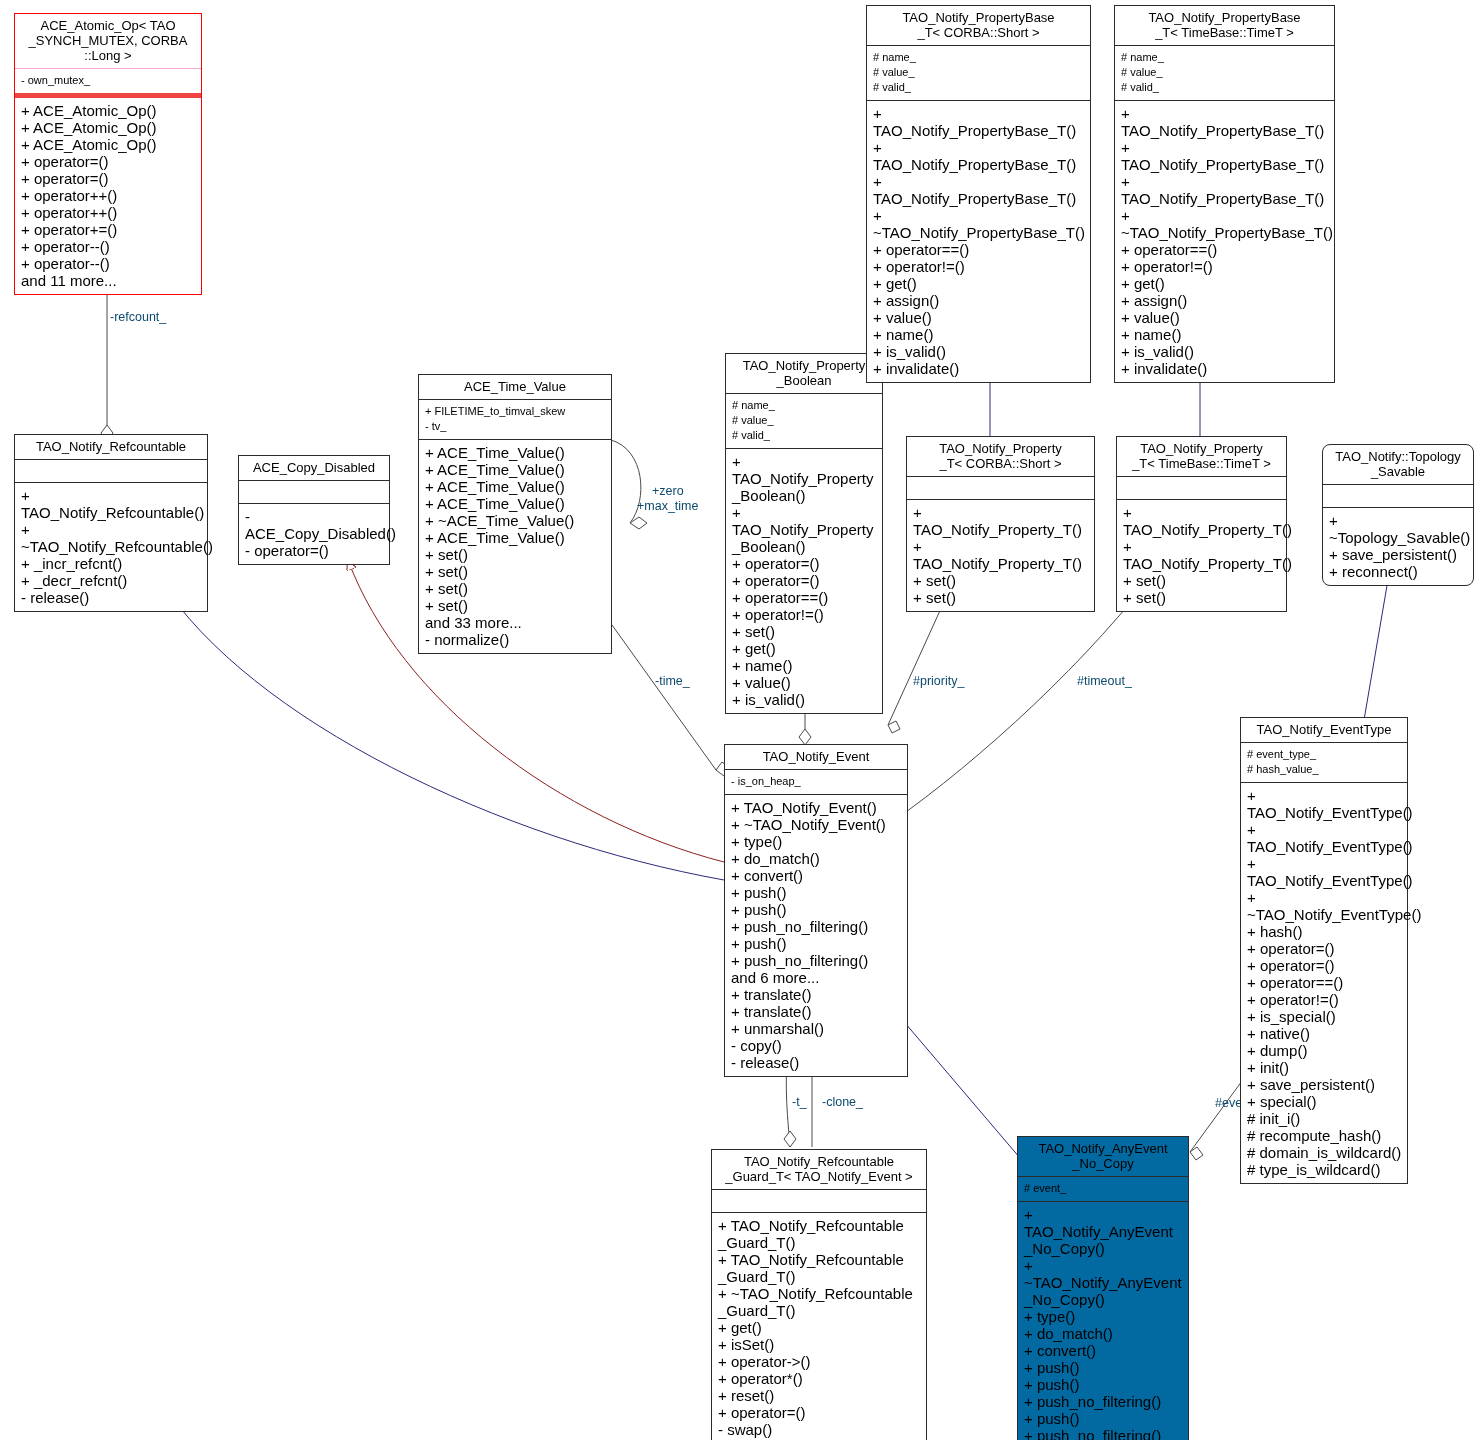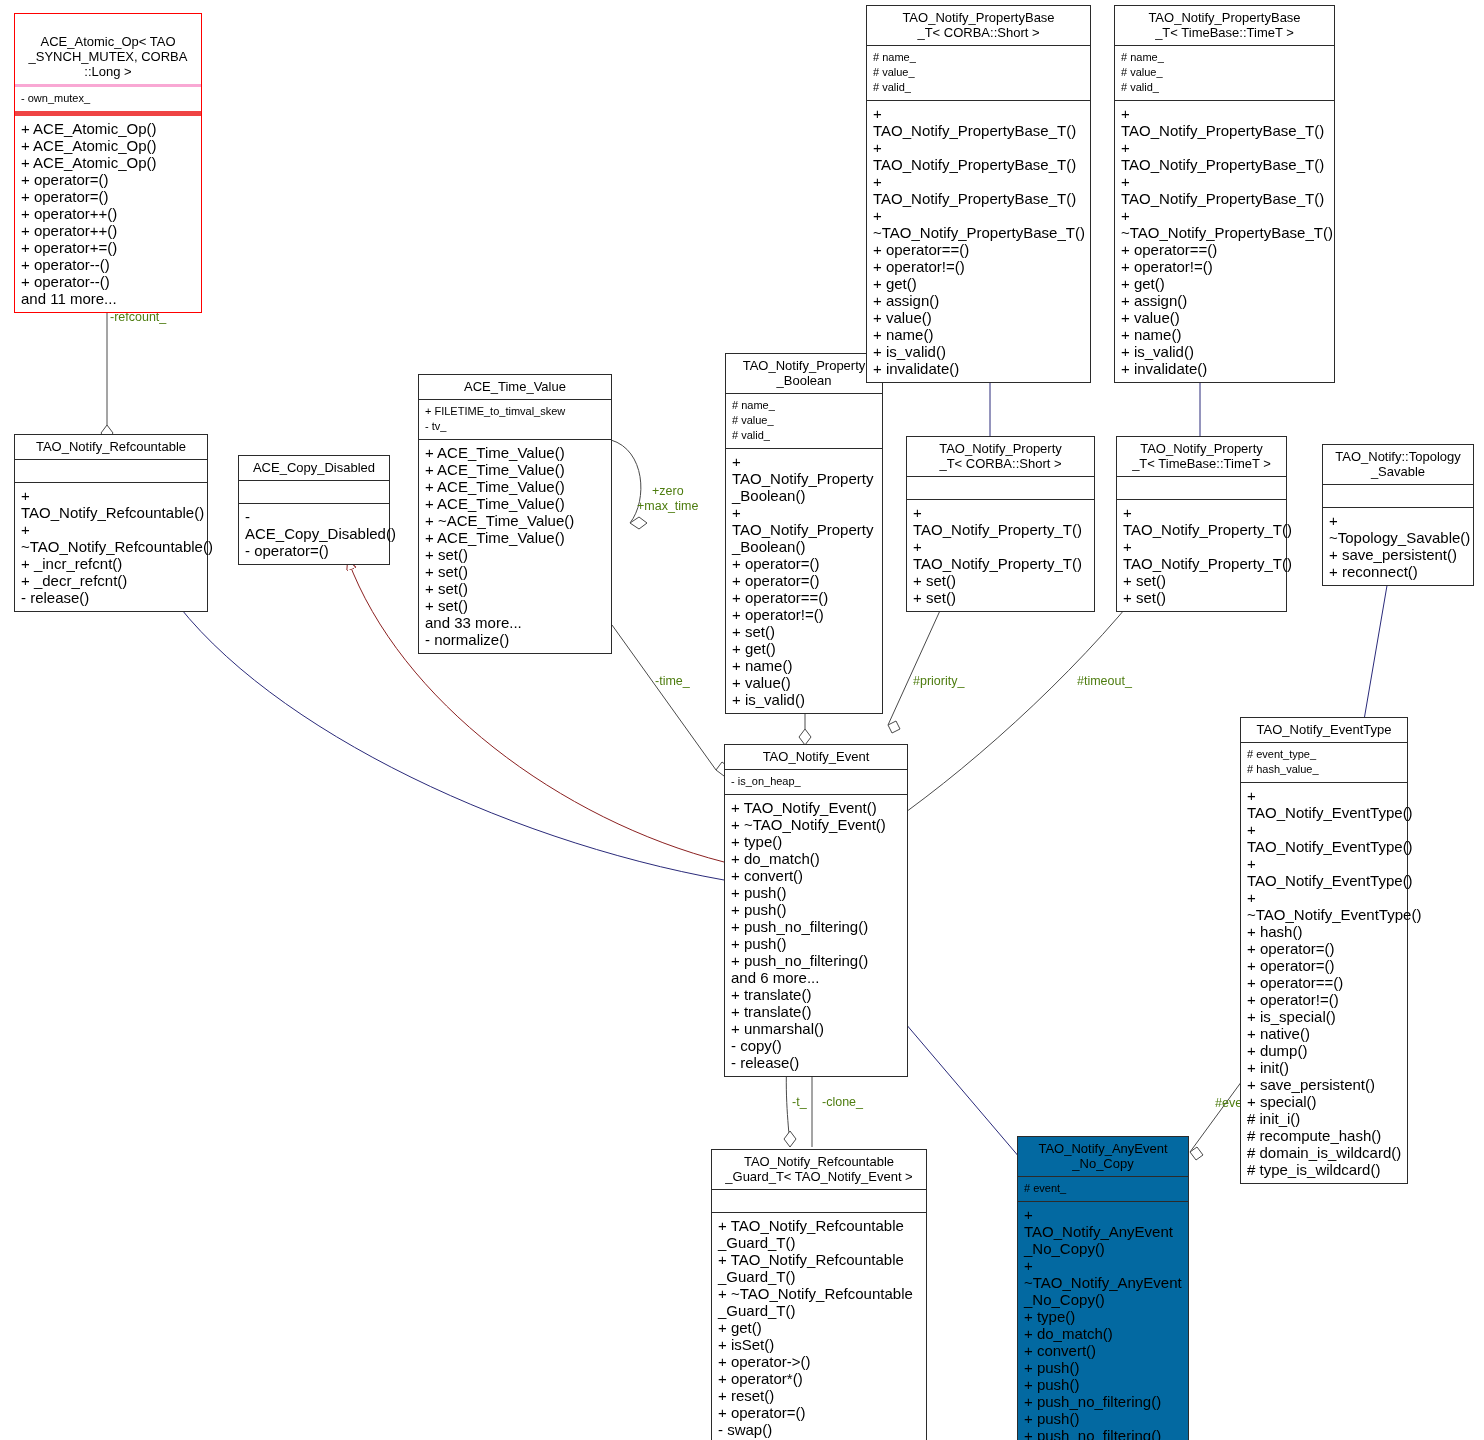--- a/index.html
+++ b/index.html
@@ -7,30 +7,30 @@
   #canvas{position:relative;width:1484px;height:1440px;background:#fff;overflow:hidden;}
   svg.edges{position:absolute;left:0;top:0;width:1484px;height:1440px;pointer-events:none;}
 
   .uml{position:absolute;box-sizing:border-box;background:#ffffff;border:1px solid #2b2b2b;}
   .uml.red{border:1px solid #ff0000;}
   .uml.gray{background:#0369a1;}
   .uml .title{
     text-align:center;font-size:13px;line-height:15px;color:#000;
     padding:4px 4px 5px 4px;border-bottom:1px solid #2b2b2b;white-space:pre-line;
   }
-  .uml.red .title{border-bottom:3px solid #f9a8d4;margin-top:16px;}
+  .uml.red .title{border-bottom:1px solid #f9a8d4;}
   .uml .attrs{
     font-size:11px;line-height:15px;color:#000;padding:4px 5px 5px 6px;
     border-bottom:1px solid #2b2b2b;white-space:pre-line;min-height:10px;
   }
   .uml.red .attrs{border-bottom:5px solid #ef4444;}
   .uml .ops{font-size:15px;line-height:17px;color:#000;padding:4px 5px 5px 6px;white-space:pre-line;}
   .uml .empty{height:22px;padding:0;}
 
-  .elabel{position:absolute;font-size:12.5px;color:#4d7c0f;white-space:nowrap;}
+  .elabel{position:absolute;font-size:12.5px;color:#0c4a6e;white-space:nowrap;}
 </style>
 </head>
 <body>
 
 <div id="canvas">
 
   <svg class="edges" viewBox="0 0 1484 1440">
     <defs>
       <marker id="hollowArrowBlue" markerWidth="12" markerHeight="12" refX="10" refY="5" orient="auto" markerUnits="userSpaceOnUse">
         <path d="M0,0 L11,5 L0,10 z" fill="#ffffff" stroke="#2a2a7a" stroke-width="1"></path>
@@ -247,21 +247,21 @@
   <div class="uml" style="left:1116px;top:436px;width:171px;">
     <div class="title">TAO_Notify_Property
 _T&lt; TimeBase::TimeT &gt;</div>
     <div class="attrs empty"></div>
     <div class="ops">+ TAO_Notify_Property_T()
 + TAO_Notify_Property_T()
 + set()
 + set()</div>
   </div>
 
-  <div class="uml" style="left:1322px;top:444px;width:152px;">
+  <div class="uml" style="left:1322px;top:444px;width:152px;border-radius:8px;">
     <div class="title">TAO_Notify::Topology
 _Savable</div>
     <div class="attrs empty"></div>
     <div class="ops">+ ~Topology_Savable()
 + save_persistent()
 + reconnect()</div>
   </div>
 
   <div class="uml" style="left:724px;top:744px;width:184px;">
     <div class="title">TAO_Notify_Event</div>

